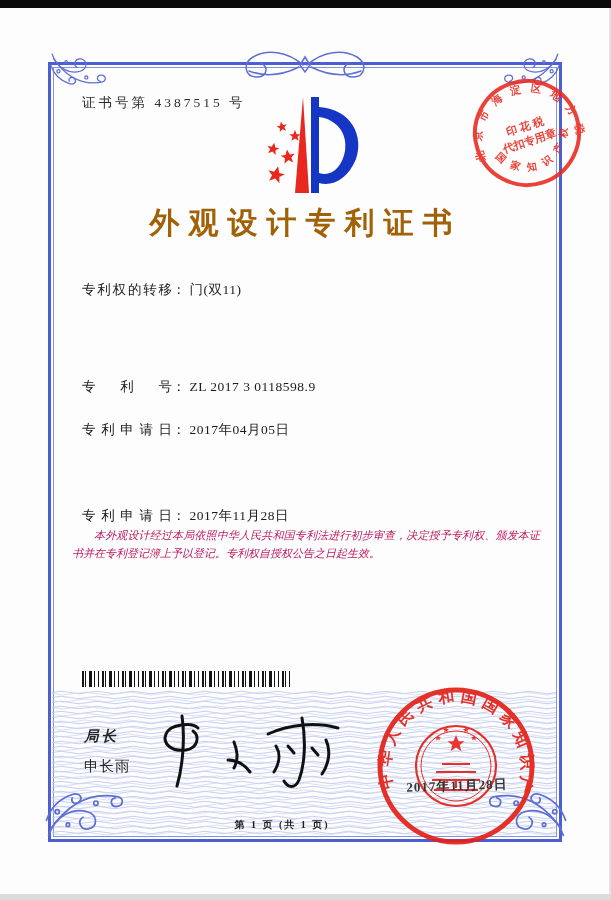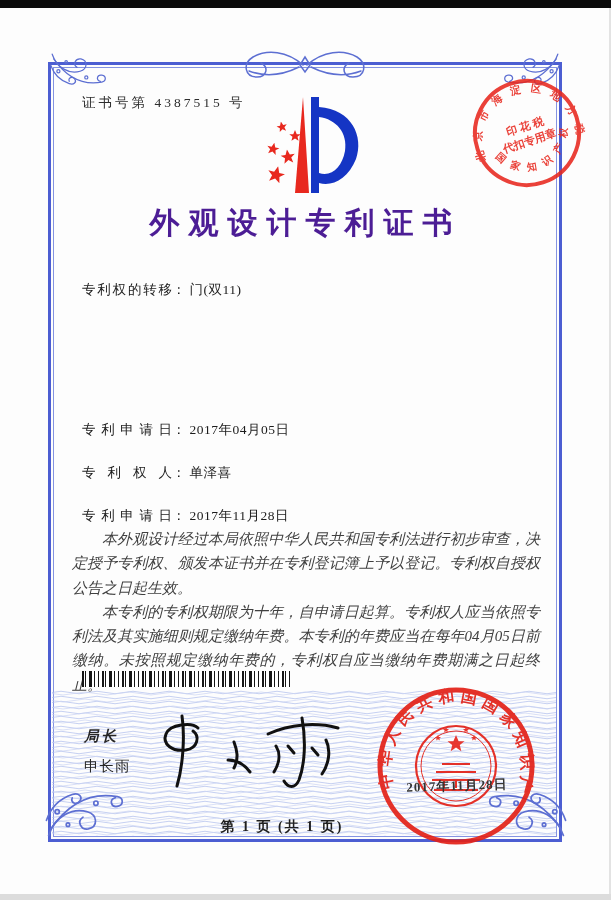--- a/index.html
+++ b/index.html
@@ -17,52 +17,52 @@
   .waves{position:absolute;left:52px;top:690px;z-index:1;opacity:.95;}
 
   .ornament{position:absolute;z-index:2;pointer-events:none;}
 
   .cert-no{position:absolute;left:82px;top:94px;font-size:13.5px;letter-spacing:3px;
            color:#2d2d2d;z-index:3;}
 
   .logo{position:absolute;left:240px;top:93px;z-index:3;}
 
   .title{position:absolute;left:0;top:203px;width:611px;text-align:center;
-         font-size:30px;font-weight:600;letter-spacing:9px;color:#4c1d95;z-index:3;}
+         font-size:30px;font-weight:600;letter-spacing:9px;color:#a16207;z-index:3;}
 
   .fld{position:absolute;left:82px;font-size:13.5px;color:#1c1c1c;z-index:3;white-space:nowrap;}
   .fld .lab{display:inline-block;width:90px;text-align:justify;text-align-last:justify;}
   .fld .val{padding-left:4px;letter-spacing:.5px;}
   .fld1{top:281px;} .fld2{top:324px;} .fld3{top:378px;}
   .fld4{top:421px;} .fld5{top:464px;} .fld6{top:507px;}
 
   .body-paras{position:absolute;left:72px;top:527px;width:468px;z-index:3;}
-  .body-paras p{margin:0;text-indent:2em;font-size:15px;line-height:1.62;
-                font-style:italic;color:#404040;text-align:justify;}
+  .body-paras p{margin:0;text-indent:2em;font-size:11px;line-height:1.62;
+                font-style:italic;color:#be185d;text-align:justify;}
 
   .barcode{position:absolute;left:82px;top:671px;width:208px;height:16px;z-index:3;
     background-image:repeating-linear-gradient(90deg,
       #151515 0 2px,#ffffff 2px 3px,#151515 3px 4px,#ffffff 4px 7px,
       #151515 7px 10px,#ffffff 10px 12px,#151515 12px 13px,#ffffff 13px 16px,
       #151515 16px 17px,#ffffff 17px 20px);}
 
   .director-title{position:absolute;left:84px;top:727px;font-family:"Liberation Sans","DejaVu Sans",sans-serif;
      font-size:14.5px;font-weight:bold;letter-spacing:3px;color:#262626;z-index:3;font-style:italic;}
   .director-name{position:absolute;left:84px;top:757px;font-family:"Liberation Sans","DejaVu Sans",sans-serif;
      font-size:14.5px;font-weight:normal;letter-spacing:1px;color:#262626;z-index:3;}
   .signature{position:absolute;left:140px;top:706px;z-index:3;}
 
   .seal-main{position:absolute;left:374px;top:684px;z-index:4;opacity:.92;}
   .seal-date{position:absolute;left:392px;top:777px;width:130px;text-align:center;
      font-size:13px;font-weight:bold;letter-spacing:1px;color:#343434;
      transform:rotate(-2deg);z-index:5;}
   .seal-corner{position:absolute;left:468px;top:74px;z-index:4;transform:rotate(-18deg);opacity:.88;}
 
   .footer{position:absolute;left:0;top:818px;width:564px;text-align:center;z-index:3;
-     font-size:14px;font-weight:bold;letter-spacing:2px;color:#1f1f1f;}
+     font-size:10px;font-weight:bold;letter-spacing:2px;color:#1f1f1f;}
 </style>
 </head>
 <body>
 
 <div id="stage">
 
   <div class="topbar"></div>
   <div class="botbar"></div>
   <div class="rightedge"></div>
 
@@ -142,33 +142,32 @@
     <use href="#st" x="-10" y="-10" width="20" height="20" transform="translate(33,56) scale(0.65) rotate(12)"></use>
     <use href="#st" x="-10" y="-10" width="20" height="20" transform="translate(48,64) scale(0.75) rotate(-8)"></use>
     <use href="#st" x="-10" y="-10" width="20" height="20" transform="translate(36,82) scale(0.9) rotate(14)"></use>
   </svg>
 
   <div class="title">外观设计专利证书</div>
 
   <div class="fld fld1">
     <span class="lab">专利权的转移</span><span>：</span><span class="val">门(双11)</span>
   </div>
+  <div class="fld fld3">
+    <span class="lab">专利号</span><span>：</span><span class="val">ZL 2017 3 0118598.9</span>
+  </div>
   <div class="fld fld4">
     <span class="lab">专利申请日</span><span>：</span><span class="val">2017年04月05日</span>
   </div>
-  <div class="fld fld5">
-    <span class="lab">专利权人</span><span>：</span><span class="val">单泽喜</span>
-  </div>
   <div class="fld fld6">
     <span class="lab">专利申请日</span><span>：</span><span class="val">2017年11月28日</span>
   </div>
 
   <div class="body-paras">
     <p>本外观设计经过本局依照中华人民共和国专利法进行初步审查，决定授予专利权、颁发本证书并在专利登记簿上予以登记。专利权自授权公告之日起生效。</p>
-    <p>本专利的专利权期限为十年，自申请日起算。专利权人应当依照专利法及其实施细则规定缴纳年费。本专利的年费应当在每年04月05日前缴纳。未按照规定缴纳年费的，专利权自应当缴纳年费期满之日起终止。</p>
   </div>
 
   <div class="barcode"></div>
 
   <div class="director-title">局长</div>
   <div class="director-name">申长雨</div>
 
   <svg class="signature" width="212" height="96" viewBox="0 0 212 96">
     <g fill="none" stroke="#111" stroke-width="3" stroke-linecap="round" stroke-linejoin="round">
       <path d="M58,22 C52,16 30,18 26,28 C22,38 32,46 46,44 C58,42 60,30 53,25"></path>

